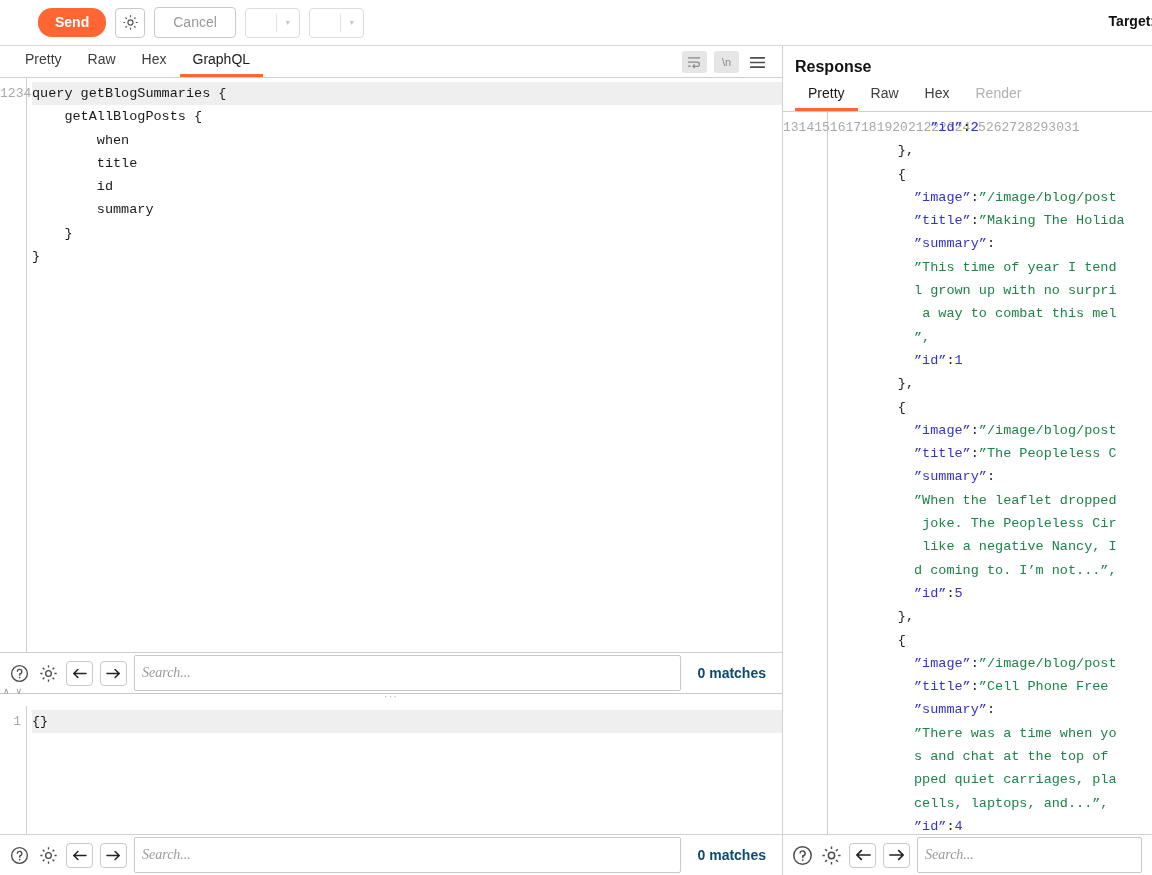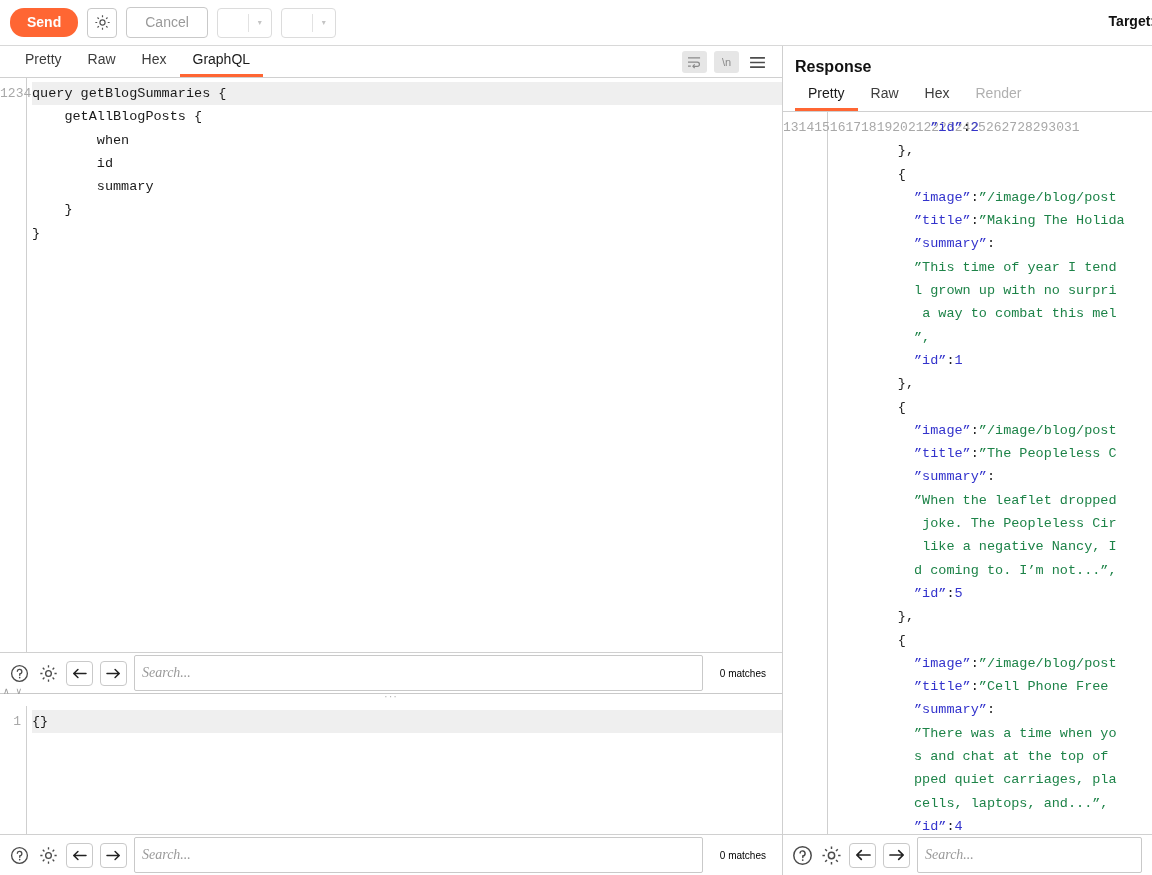--- a/index.html
+++ b/index.html
@@ -28,20 +28,21 @@
   .btn-send {
     background: #ff6633;
     color: #ffffff;
     font-weight: bold;
     font-size: 14px;
     border: none;
     border-radius: 14px;
     padding: 7px 17px;
     cursor: pointer;
     line-height: 1.1;
+    margin-left: 28px;
   }
   .btn-icon {
     width: 30px; height: 30px;
     border: 1px solid #c9c9c9;
     border-radius: 4px;
     background: #fff;
     display: flex; align-items: center; justify-content: center;
     cursor: pointer;
     padding: 0;
   }
@@ -242,25 +243,26 @@
     padding: 0 7px;
     font-family: "Liberation Serif", serif;
     font-style: italic;
     font-size: 14px;
     color: #999;
     outline: none;
     min-width: 40px;
   }
   .sb-input::placeholder { color: #9a9a9a; font-style: italic; }
   .sb-matches {
-    font-size: 10px;
-    color: #000000;
+    font-size: 14px;
+    color: #0c4a6e;
     white-space: nowrap;
     padding: 0 6px 0 10px;
     flex: none;
+    font-weight: bold;
   }
 
   
   .splitter {
     position: relative;
     height: 13px;
     background: #ffffff;
     border-top: 1px solid #c9c9c9;
     flex: none;
     display: flex;
@@ -348,21 +350,21 @@
         <div class="tool-plain">
           <svg width="17" height="13" viewBox="0 0 18 14" stroke="#4d4d4d" stroke-width="1.7">
             <path d="M1 2h16M1 7h16M1 12h16"></path>
           </svg>
         </div>
       </div>
     </div>
 
     <div class="editor">
       <div class="gutter gutter-req" id="req-gutter"><span class="ln">1</span><span class="ln">2</span><span class="ln">3</span><span class="ln">4</span><span class="ln">5</span><span class="ln">6</span><span class="ln">7</span><span class="ln">8</span></div>
-      <div class="code" id="req-code"><span class="ln hl">query getBlogSummaries {</span><span class="ln">    getAllBlogPosts {</span><span class="ln">        when</span><span class="ln">        id</span><span class="ln">        summary</span><span class="ln">    }</span><span class="ln">}</span></div>
+      <div class="code" id="req-code"><span class="ln hl">query getBlogSummaries {</span><span class="ln">    getAllBlogPosts {</span><span class="ln">        when</span><span class="ln">        title</span><span class="ln">        id</span><span class="ln">        summary</span><span class="ln">    }</span><span class="ln">}</span></div>
     </div>
 
     <div class="searchbar">
       <div class="sb-glyph">
         <svg width="19" height="19" viewBox="0 0 20 20" fill="none" stroke="#4a4a4a" stroke-width="1.4">
           <circle cx="10" cy="10" r="8.3"></circle>
           <path d="M7.7 7.6a2.4 2.4 0 1 1 2.6 2.8v1.4" stroke-linecap="round"></path>
           <circle cx="10.2" cy="14.4" r="0.85" fill="#4a4a4a" stroke="none"></circle>
         </svg>
       </div>

